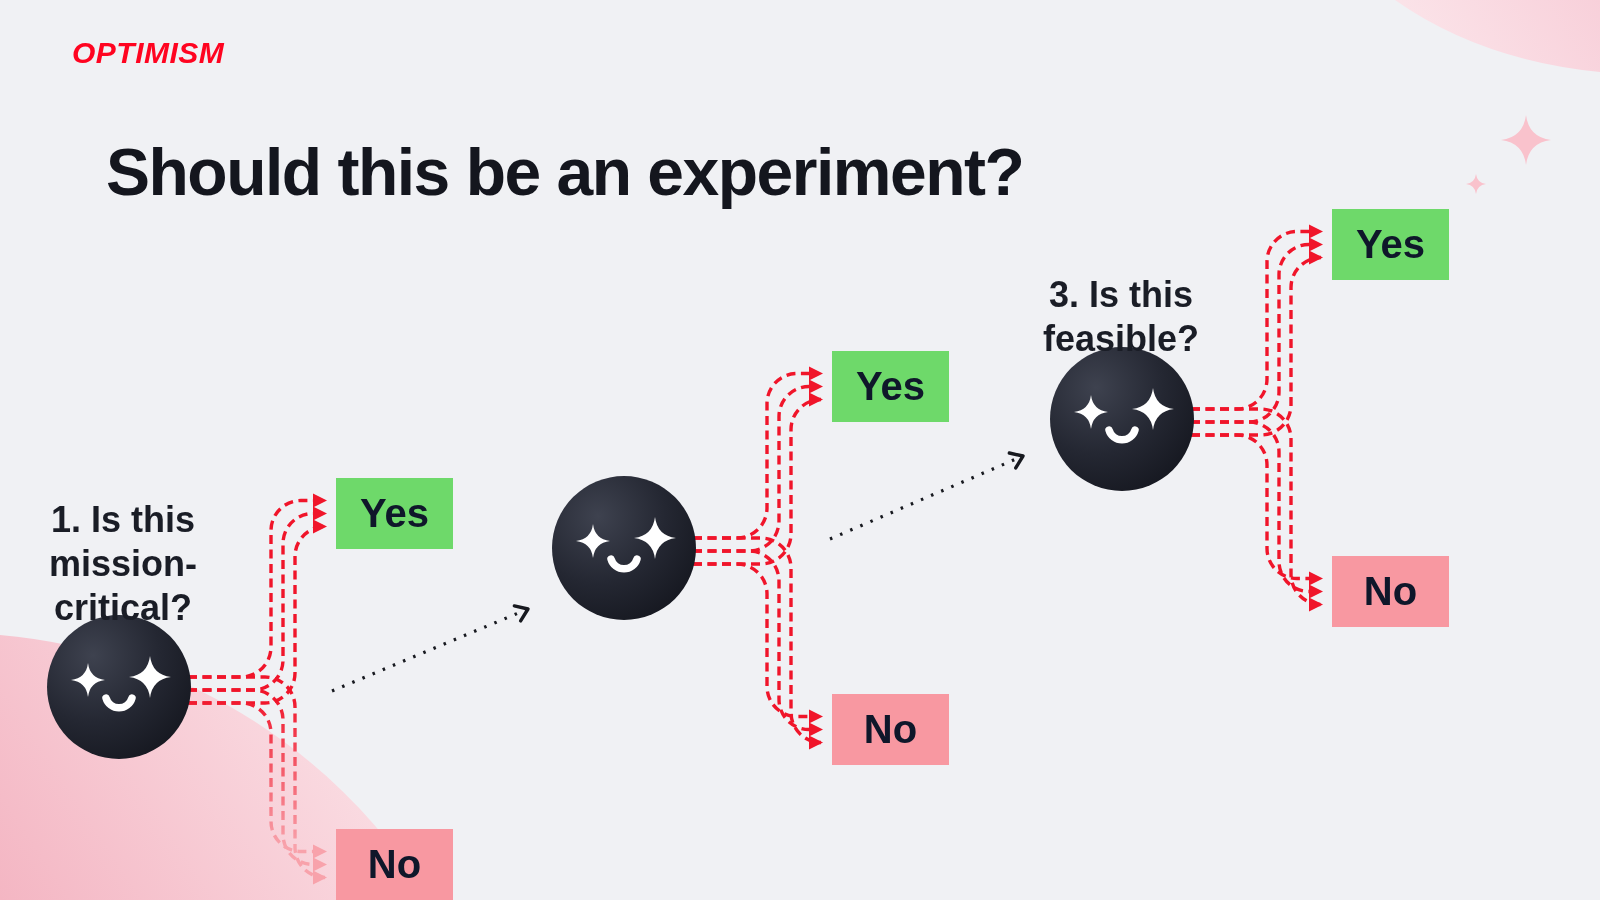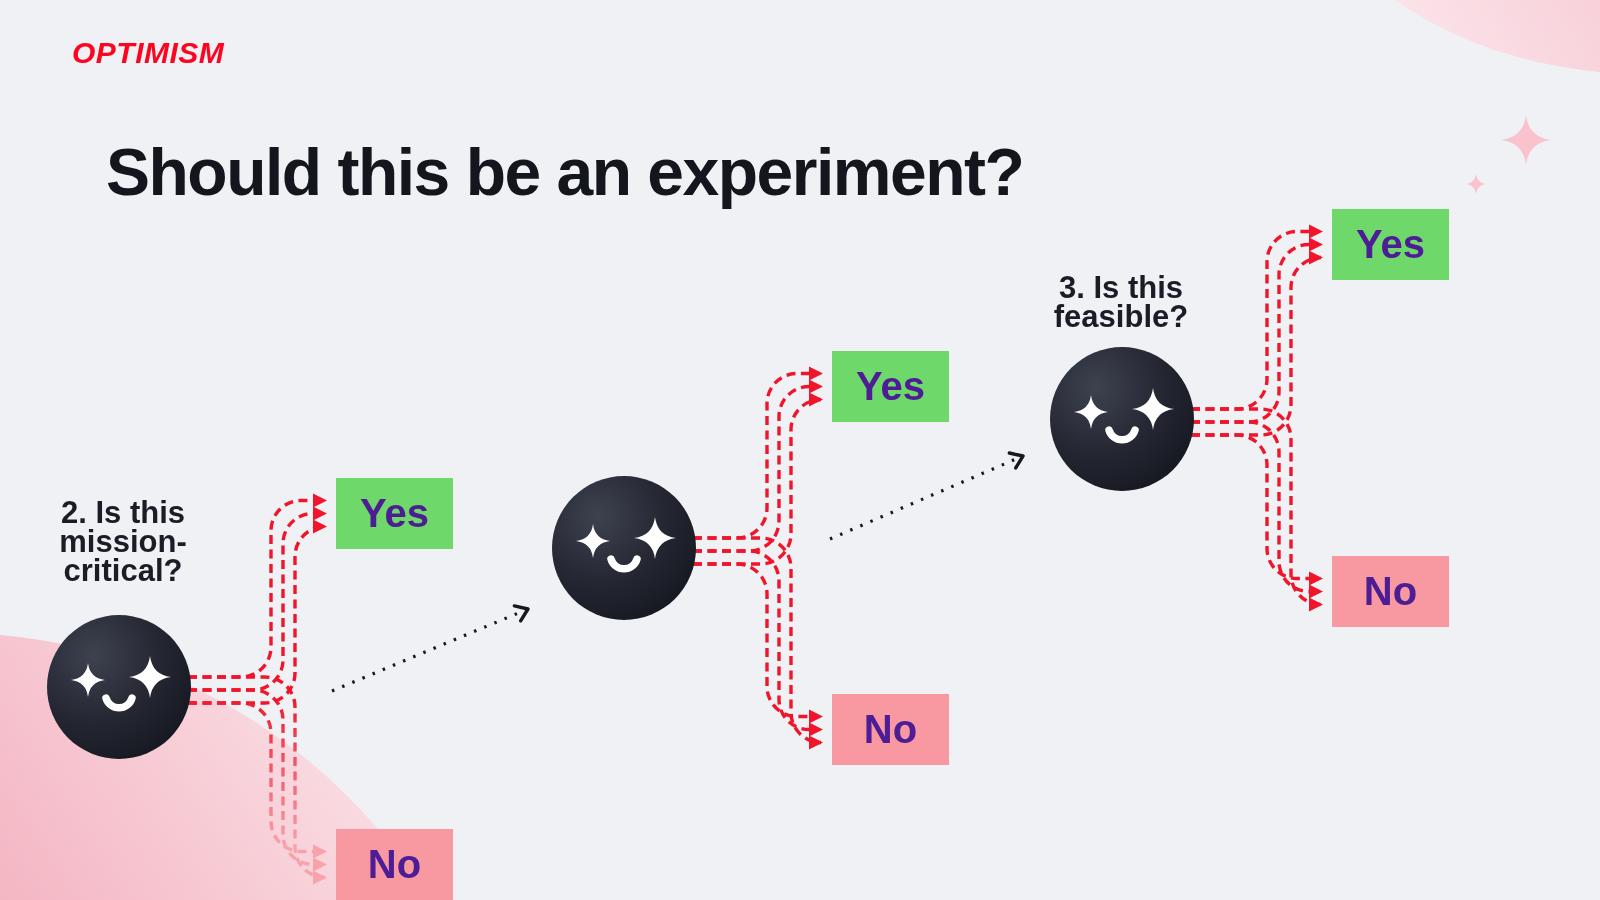--- a/index.html
+++ b/index.html
@@ -17,27 +17,27 @@
     position:absolute; left:49px; top:36px;
     font-size:30px; font-weight:bold; font-style:italic;
     letter-spacing:0.5px; color:var(--logo-red);margin-left:23px;
   }
   .title{
     position:absolute; left:106px; top:138px;
     font-size:66px; line-height:68px; font-weight:bold;
     letter-spacing:-1.5px; color:var(--text-dark);
   }
   .q{
-    position:absolute; font-size:31px; line-height:29px; font-weight:bold;
+    position:absolute; font-size:36px; line-height:44px; font-weight:bold;
     text-align:center; white-space:pre-line; color:var(--q-dark);
   }
   .box{
     position:absolute; width:117px; height:71px;
     display:flex; align-items:center; justify-content:center;
-    font-size:40px; font-weight:bold; color:#4c1d95;
+    font-size:40px; font-weight:bold; color:#0f172a;
   }
   .box.yes{background:var(--yes-green);}
   .box.no{background:var(--no-pink);text-align:right;}
 </style>
 </head>
 <body>
 
 <div class="slide">
 
   <svg id="diagram" width="1600" height="900" viewBox="0 0 1600 900">
@@ -135,21 +135,21 @@
         <path d="M 1091 395 Q 1092.87 410.13 1108 412 Q 1092.87 413.87 1091 429 Q 1089.13 413.87 1074 412 Q 1089.13 410.13 1091 395 Z" fill="#ffffff"></path>
         <path d="M 1153 388 Q 1155.31 406.69 1174 409 Q 1155.31 411.31 1153 430 Q 1150.69 411.31 1132 409 Q 1150.69 406.69 1153 388 Z" fill="#ffffff"></path>
         <path d="M 1109 430 A 13.5 13.5 0 0 0 1135 430" fill="none" stroke="#ffffff" stroke-width="7.5" stroke-linecap="round"></path>
       </g>
     </svg>
 
   <div class="logo">OPTIMISM</div>
 
   <div class="title">Should this be an experiment?</div>
 
-  <div class="q" style="left:34px; top:498px; width:178px">2. Is this
+  <div class="q" style="left:34px; top:498px; width:178px">1. Is this
 mission-
 critical?</div>
   <div class="q" style="left:1031px; top:273px; width:180px">3. Is this
 feasible?</div>
 
   <div class="box yes" style="left:336px; top:478px">Yes</div>
   <div class="box no" style="left:336px; top:829px">No</div>
 
   <div class="box yes" style="left:832px; top:351px">Yes</div>
   <div class="box no" style="left:832px; top:694px">No</div>

